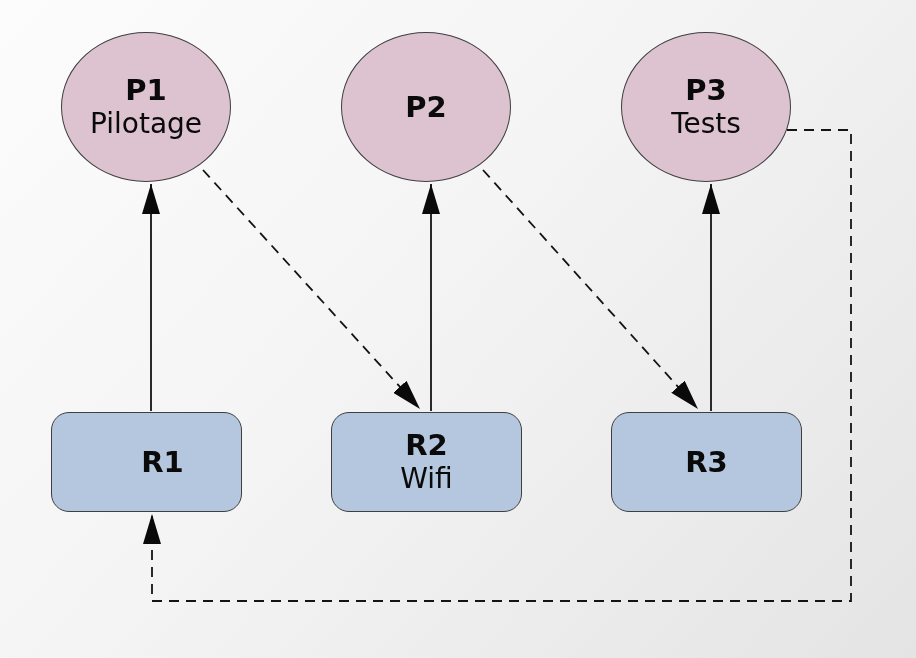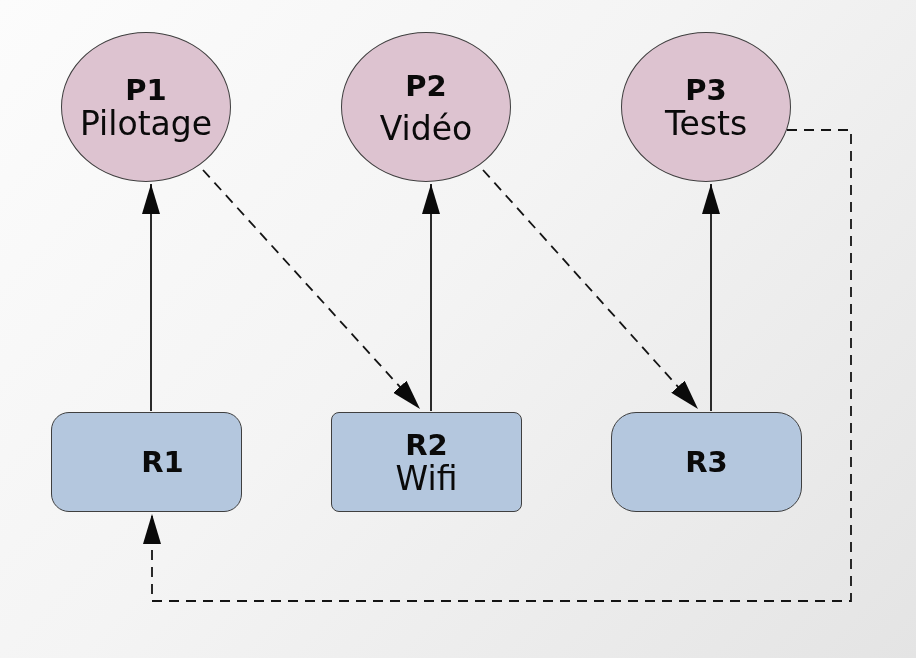--- a/index.html
+++ b/index.html
@@ -32,40 +32,40 @@
     justify-content: center;
     text-align: center;
     color: #0a0a0a;
   }
   .node .l1 {
     font-weight: bold;
     font-size: 29px;
     line-height: 33px;
   }
   .node .l2 {
-    font-size: 33px;
+    font-size: 28px;
     line-height: 33px;
   }
   .ellipse {
     width: 170px;
     height: 150px;
     border: 1.6px solid #3f3f3f;
     border-radius: 50%;
   }
   .rrect {
     width: 191px;
     height: 100px;
     border: 1.6px solid #3f3f3f;
     border-radius: 18px;
   }
   #node-P1 { left: 61px;  top: 32px; }
   #node-P2 { left: 341px; top: 32px; gap: 9px; }
   #node-P3 { left: 621px; top: 32px; }
   #node-R1 { left: 51px;  top: 412px; padding-left: 32px; }
-  #node-R2 { left: 331px; top: 412px; border-radius: 8px; }
+  #node-R2 { left: 331px; top: 412px; }
   #node-R3 { left: 611px; top: 412px; }
 
   .edge-solid {
     fill: none;
     stroke-width: 2px;
   }
   .edge-dashed {
     fill: none;
     stroke-width: 1.8px;
     stroke-dasharray: 10 7;
@@ -92,34 +92,33 @@
     <path class="edge-dashed" d="M787,130 L851,130 L851,601 L152,601 L152,514" marker-end="url(#arrow)" stroke="#141414"></path>
   </svg>
 
   <div class="node ellipse" id="node-P1" style="background-color: rgb(221, 195, 208);">
     <span class="l1">P1</span>
     <span class="l2">Pilotage</span>
   </div>
 
   <div class="node ellipse" id="node-P2" style="background-color: rgb(221, 195, 208);">
     <span class="l1">P2</span>
-    <span class="l2">Vidéo</span>
   </div>
 
   <div class="node ellipse" id="node-P3" style="background-color: rgb(221, 195, 208); text-align: right;">
     <span class="l1">P3</span>
     <span class="l2">Tests</span>
   </div>
 
   <div class="node rrect" id="node-R1" style="background-color: rgb(180, 199, 222);">
     <span class="l1">R1</span>
   </div>
 
   <div class="node rrect" id="node-R2" style="background-color: rgb(180, 199, 222);">
     <span class="l1">R2</span>
     <span class="l2">Wifi</span>
   </div>
 
-  <div class="node rrect" id="node-R3" style="background-color: rgb(180, 199, 222); border-radius: 25px;">
+  <div class="node rrect" id="node-R3" style="background-color: rgb(180, 199, 222);">
     <span class="l1">R3</span>
   </div>
 
 </div>
 
 </body></html>

